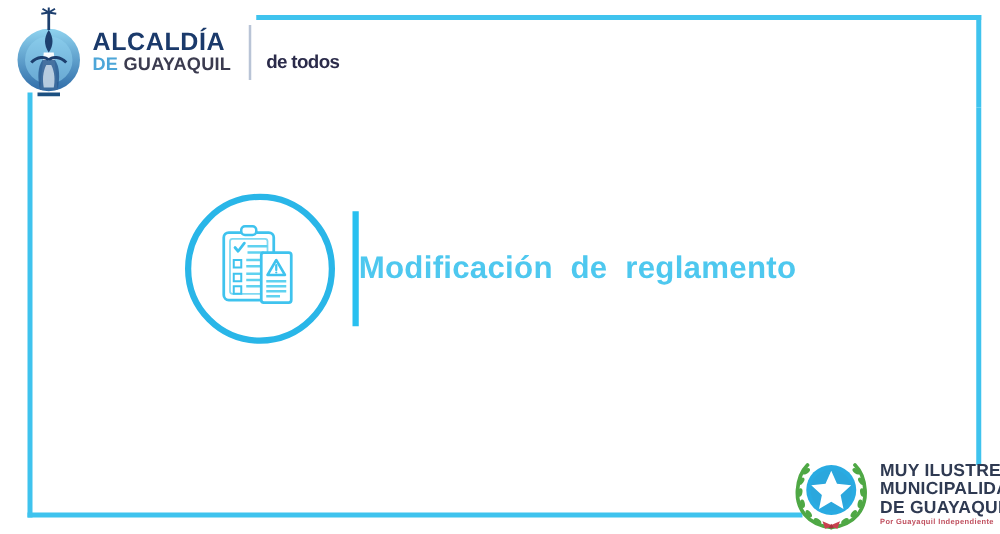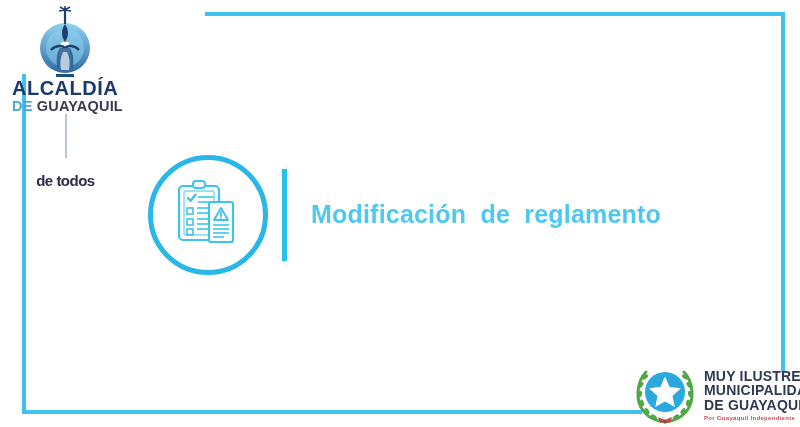--- a/index.html
+++ b/index.html
@@ -30,21 +30,20 @@
   .frame-left-a  { left: 22px;  top: 74px;  width: 4px;   height: 340px; }
 
   
   .header-logos {
     position: absolute;
     left: 8px;
     top: 6px;
     display: flex;
     align-items: center;
     height: 72px;
-    flex-direction: column;
   }
   .alcaldia-emblem {
     width: 62px;
     height: 72px;
     position: relative;
     flex: 0 0 auto;
   }
   .alcaldia-emblem svg { display: block; }
   .alcaldia-wordmark {
     margin-left: 4px;
@@ -109,21 +108,20 @@
     flex: 0 0 auto;
   }
   .accent-bar {
     width: 5px;
     height: 92px;
     background: #29c0f0;
     margin-left: 14px;
     flex: 0 0 auto;
   }
   .title-text {
-    margin-left: 24px;
     color: #4ec8ef;
     font-size: 25px;
     font-weight: bold;
     line-height: 1.42;
     letter-spacing: 0.2px;
     width: 350px;
     font-family: "Liberation Sans", sans-serif;
   }
   .title-line {
     display: block;

